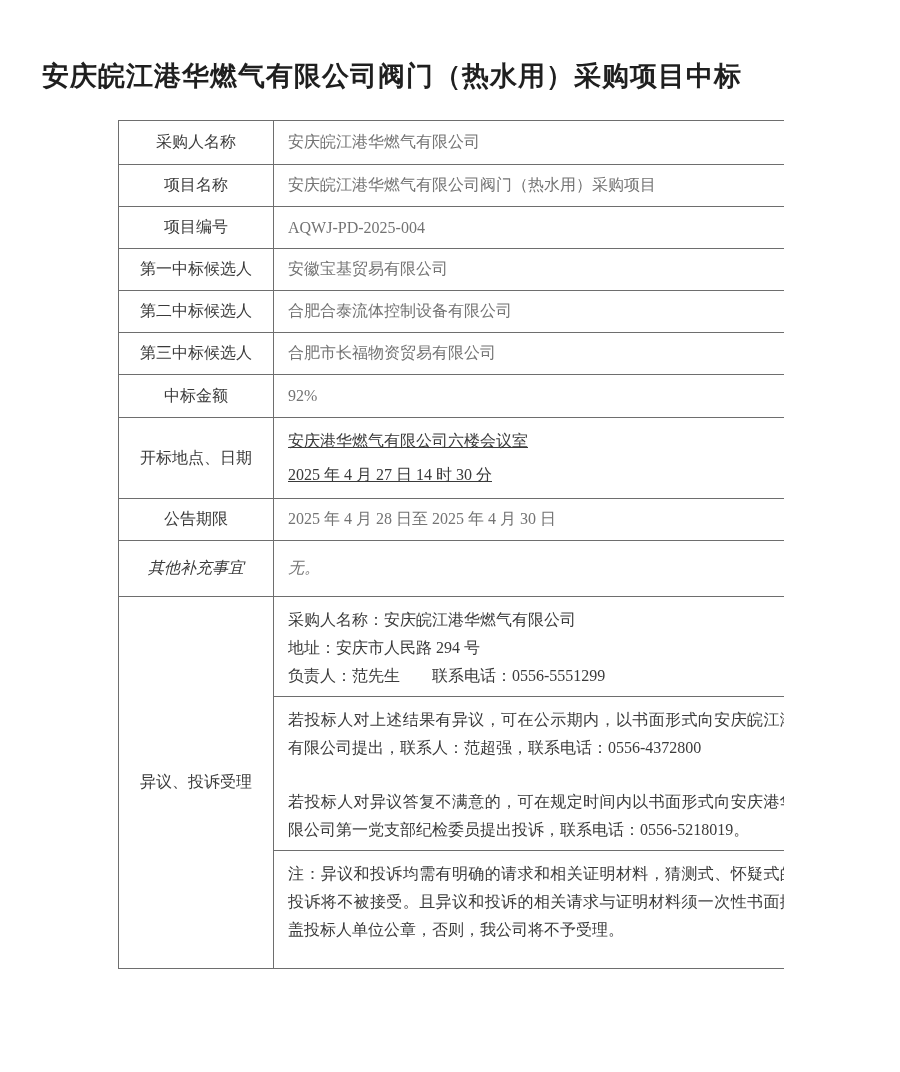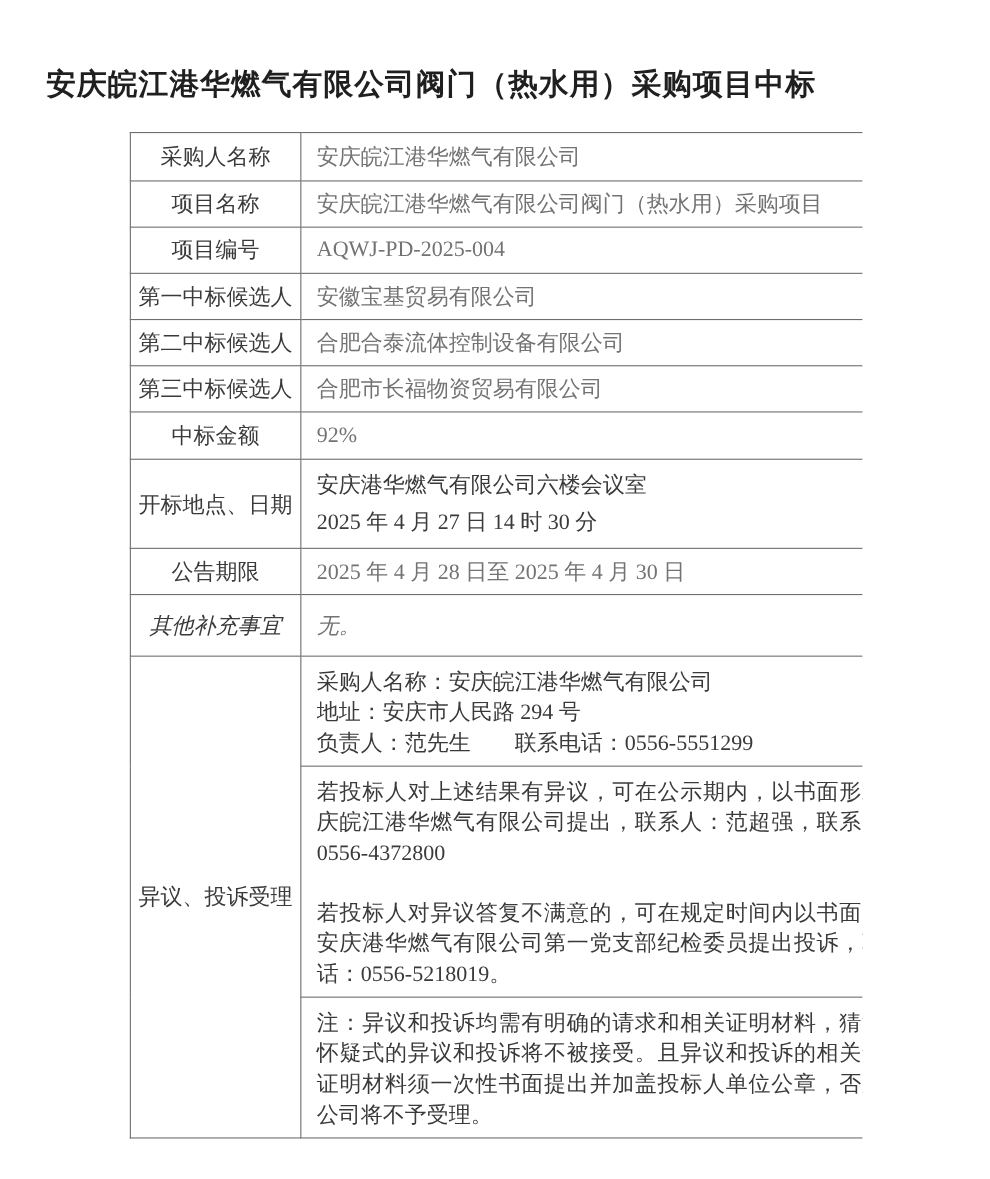--- a/index.html
+++ b/index.html
@@ -25,21 +25,21 @@
     font-weight: bold;
     color: #1f1f1f;
     letter-spacing: 1px;
     line-height: 48px;
   }
   .doc-table {
     margin: 20px auto 0 118px;
     border-collapse: collapse;
     table-layout: fixed;
     width: 727px;
-    font-size: 20px;
+    font-size: 16px;
   }
   .doc-table td {
     border: 1px solid #6e6e6e;
     box-sizing: border-box;
   }
   .col-label { width: 155px; }
   .col-value { width: 572px; }
   td.label-cell {
     text-align: center;
     vertical-align: middle;
@@ -51,20 +51,21 @@
     vertical-align: middle;
     padding: 4px 14px;
     color: #737373;
   }
   td.multi-cell {
     vertical-align: middle;
     padding: 6px 14px;
   }
   .cell-line {
     line-height: 34px;
+    text-decoration: underline;
   }
   td.para-cell {
     vertical-align: top;
     padding: 9px 0 6px 14px;
   }
   .para {
     margin: 0 0 26px 0;
     line-height: 28px;
     text-align: justify;
   }

